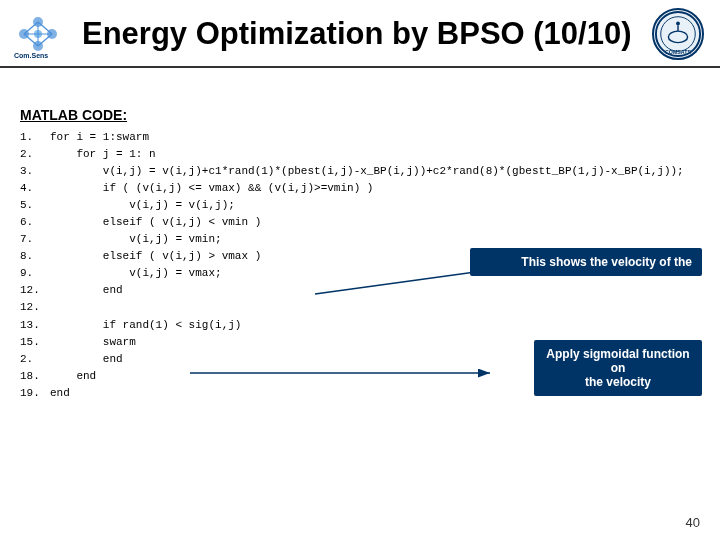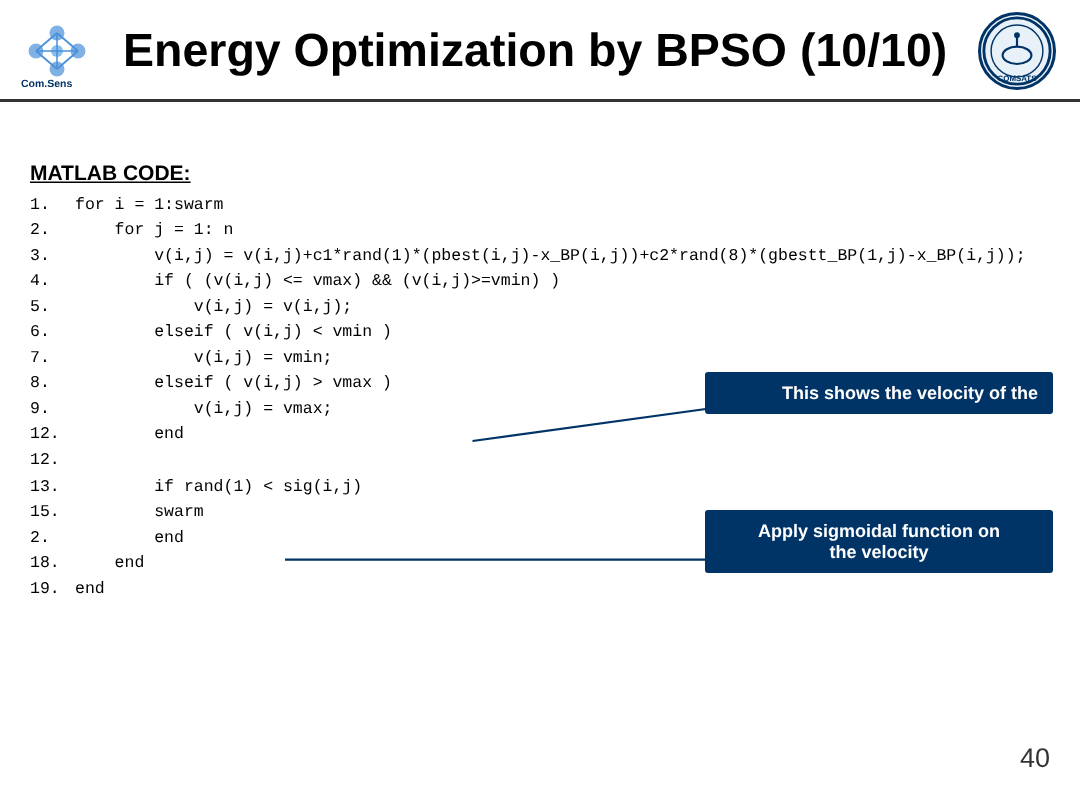--- a/index.html
+++ b/index.html
@@ -106,44 +106,44 @@
       font-weight: bold;
       padding: 7px 10px;
       text-align: right;
       border-radius: 2px;
     }
 
     .annotation-box-2 {
       position: absolute;
       top: 340px;
       right: 18px;
-      width: 232px;
+      width: 168px;
       background: #003366;
       color: #fff;
       font-size: 12px;
       font-weight: bold;
       padding: 7px 10px;
       text-align: center;
       border-radius: 2px;
     }
 
     .arrow-svg {
       position: absolute;
       top: 0;
       left: 0;
       width: 100%;
       height: 100%;
     }
 
     
     .page-number {
       position: absolute;
-      bottom: 24px;
+      bottom: 10px;
       right: 20px;
-      font-size: 18px;
+      font-size: 13px;
       color: #333;
     }
   </style>
 </head>
 <body>
 
 <div class="header">
   <div class="logo-area">
 
     <svg width="56" height="52" viewBox="0 0 56 52">

